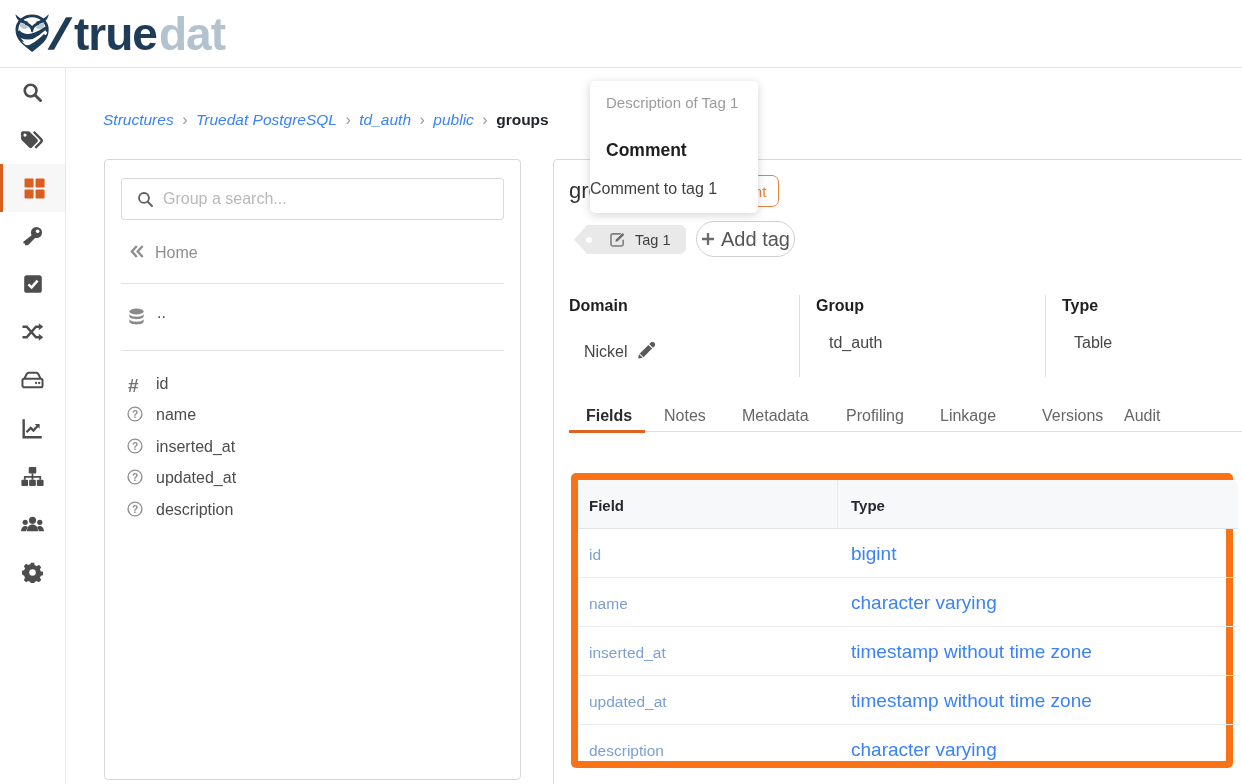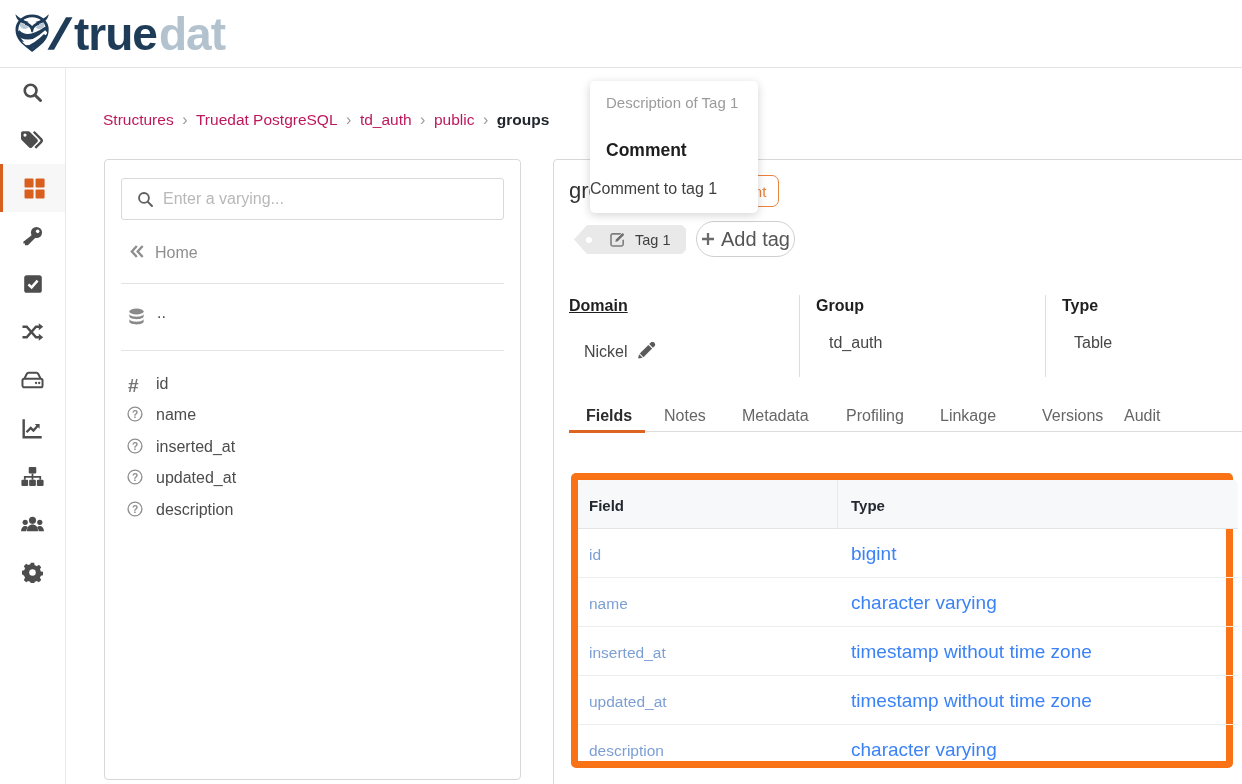--- a/index.html
+++ b/index.html
@@ -13,21 +13,21 @@
   background:#fff; border-bottom:1px solid #e4e4e4; z-index:5; }
 
 
 #sidebar { position:absolute; left:0; top:68px; width:66px; height:716px;
   background:#fff; border-right:1px solid #e9e9e9; z-index:4; }
 .slot { position:relative; width:65px; height:48px; display:flex; align-items:center; justify-content:center; }
 .slot.active { background:#f7f7f7; border-left:3px solid #d95f1f; }
 
 
 #crumb { position:absolute; left:103px; top:111px; font-size:15.5px; color:#9b9b9b; white-space:nowrap; }
-#crumb a { color:#be185d; text-decoration:none; }
+#crumb a { color:#3b82f6; text-decoration:none;font-style:italic; }
 #crumb .sep { color:#9b9b9b; padding:0 8.5px; font-size:16px; }
 #crumb b { color:#20262c; font-weight:bold; }
 
 
 #leftcard { position:absolute; left:104px; top:159px; width:417px; height:621px;
   border:1px solid #d8d8d8; border-radius:4px; background:#fff; }
 #searchbox { position:absolute; left:16px; top:18px; width:383px; height:42px;
   border:1px solid #d9d9d9; border-radius:3px; display:flex; align-items:center; }
 #searchbox .ph { color:#b8b8b8; font-size:16px; margin-left:9px; }
 .lrow { position:absolute; left:16px; display:flex; color:#4c4c4c; font-size:16px; }
@@ -208,21 +208,21 @@
       </div>
   </div>
   <div id="crumb"><a>Structures</a><span class="sep">›</span><a>Truedat PostgreSQL</a><span class="sep">›</span><a>td_auth</a><span class="sep">›</span><a>public</a><span class="sep">›</span><b>groups</b></div>
 
   <div id="leftcard">
     <div id="searchbox">
       <svg style="margin-left:15px;" width="17" height="17" viewBox="0 0 20 20">
           <circle cx="8.2" cy="8.2" r="5.8" fill="none" stroke="#5f5f5f" stroke-width="2.2"></circle>
           <line x1="12.8" y1="12.8" x2="17.6" y2="17.6" stroke="#5f5f5f" stroke-width="2.4" stroke-linecap="round"></line>
         </svg>
-      <span class="ph">Enter a varying...</span>
+      <span class="ph">Group a search...</span>
     </div>
     <div class="lrow" style="top:84px; color:#8e8e8e;">
       <svg width="15" height="15" viewBox="0 0 18 18" style="margin-left:9px;">
           <g fill="none" stroke="#8e8e8e" stroke-width="2.8">
             <path d="M8.2 2.5 L2.2 9 L8.2 15.5"></path>
             <path d="M15.2 2.5 L9.2 9 L15.2 15.5"></path>
           </g>
         </svg>
       <span style="margin-left:10px;">Home</span>
     </div>
@@ -283,21 +283,21 @@
       </svg>
     <span class="txt">Tag 1</span>
   </div>
   <div id="addtag">
     <svg width="14" height="14" viewBox="0 0 14 14" style="margin-right:6px;">
         <path d="M7 1 V13 M1 7 H13" stroke="#6b6b6b" stroke-width="2.3"></path>
       </svg>
     <span>Add tag</span>
   </div>
 
-  <div class="colhead" style="left:569px;text-decoration:underline;">Domain</div>
+  <div class="colhead" style="left:569px;">Domain</div>
   <div class="colhead" style="left:816px;">Group</div>
   <div class="colhead" style="left:1062px;">Type</div>
   <div class="colval" style="left:584px; top:343px;">Nickel</div>
   <svg class="abs" style="left:637px; top:342px;" width="19" height="17" viewBox="0 0 19 17">
       <g fill="#5a5a5a">
         <path d="M1.2 16.1 L2.1 12.2 L5.6 15.7 L1.7 16.6 Z"></path>
         <path d="M2.8 11.5 L11.4 2.9 L15.1 6.6 L6.5 15.2 Z"></path>
         <path d="M12.2 2.1 L13.6 0.7 a2.55 2.55 0 0 1 3.7 3.7 L15.9 5.8 Z"></path>
       </g>
     </svg>

